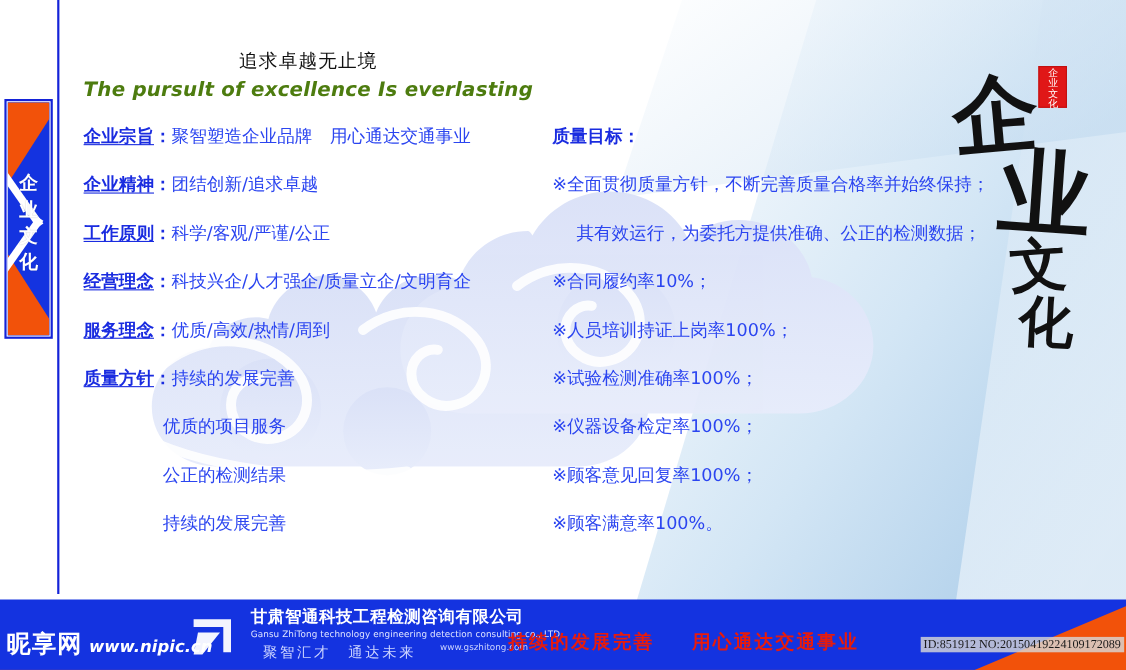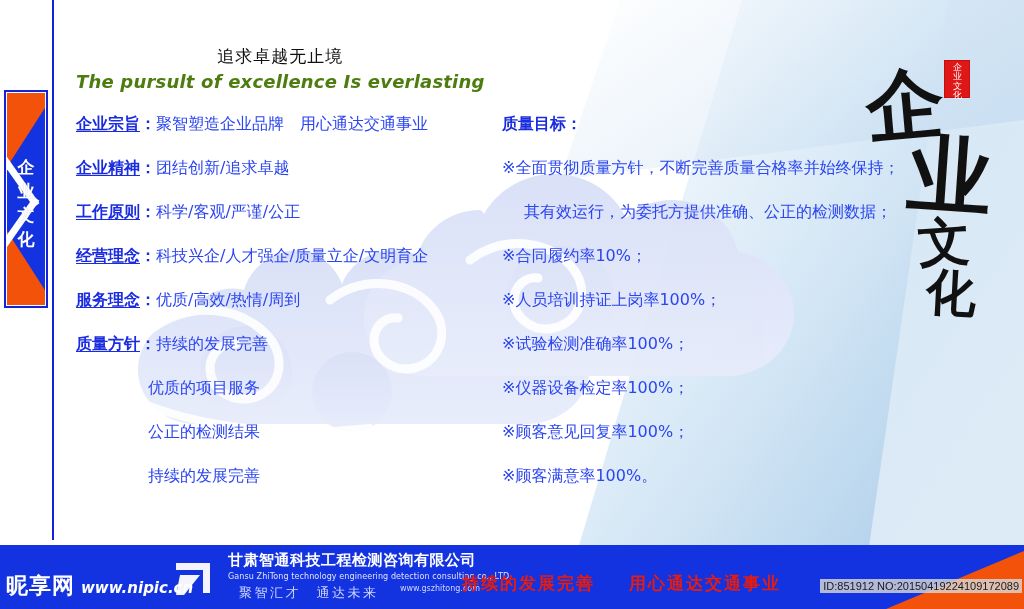--- a/index.html
+++ b/index.html
@@ -166,21 +166,21 @@
     font-style:italic;
   }
   .wm-left .wm-cn{ font-size:22px; letter-spacing:1px; font-style:normal; }
   .wm-left .wm-en{ font-size:15px; margin-left:6px; font-family:"DejaVu Sans","Liberation Sans",sans-serif; }
 
   .wm-id{
     position:absolute; right:2px; bottom:16px;
     background:rgba(215,215,215,.82);
     color:#1a1a1a; font-size:11px; padding:1px 3px;
     white-space:nowrap;
-    font-family:Liberation Sans, sans-serif;
+    font-family:Liberation Serif, serif;
   }
 </style>
 </head>
 <body>
 
 <div id="poster">
 
   <svg id="bg-svg" viewBox="0 0 1024 609" preserveAspectRatio="none">
     <defs>
       <linearGradient id="gA" x1="0" y1="0" x2="1" y2="0.55">

